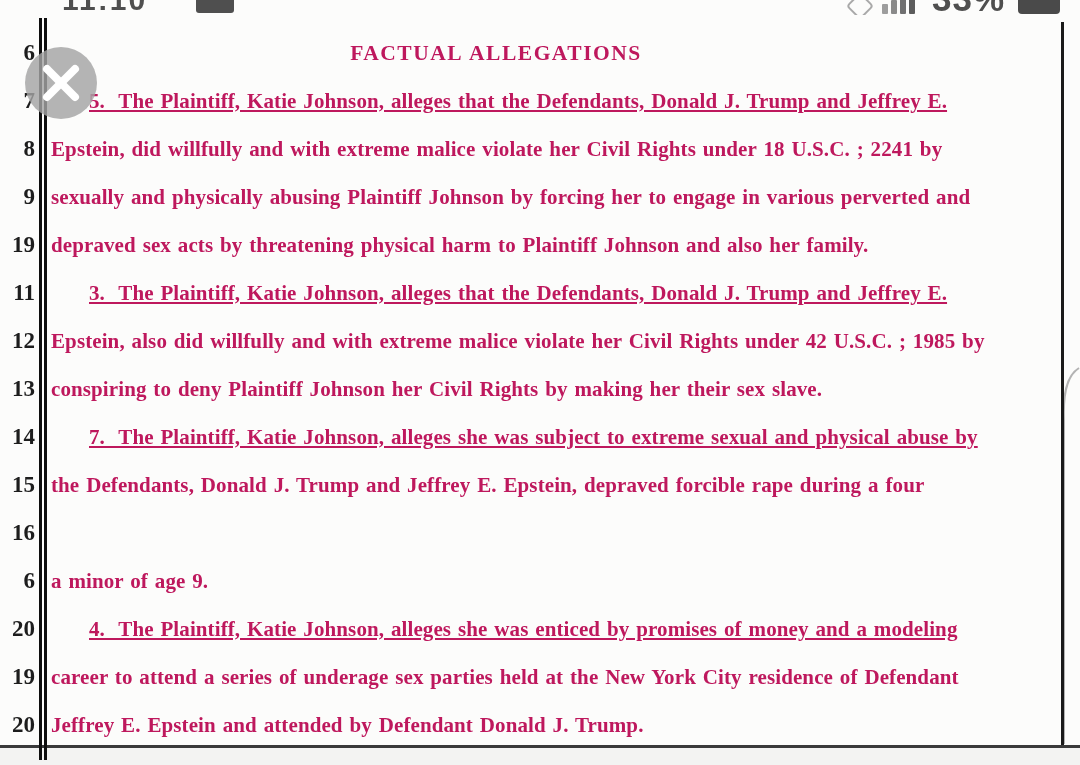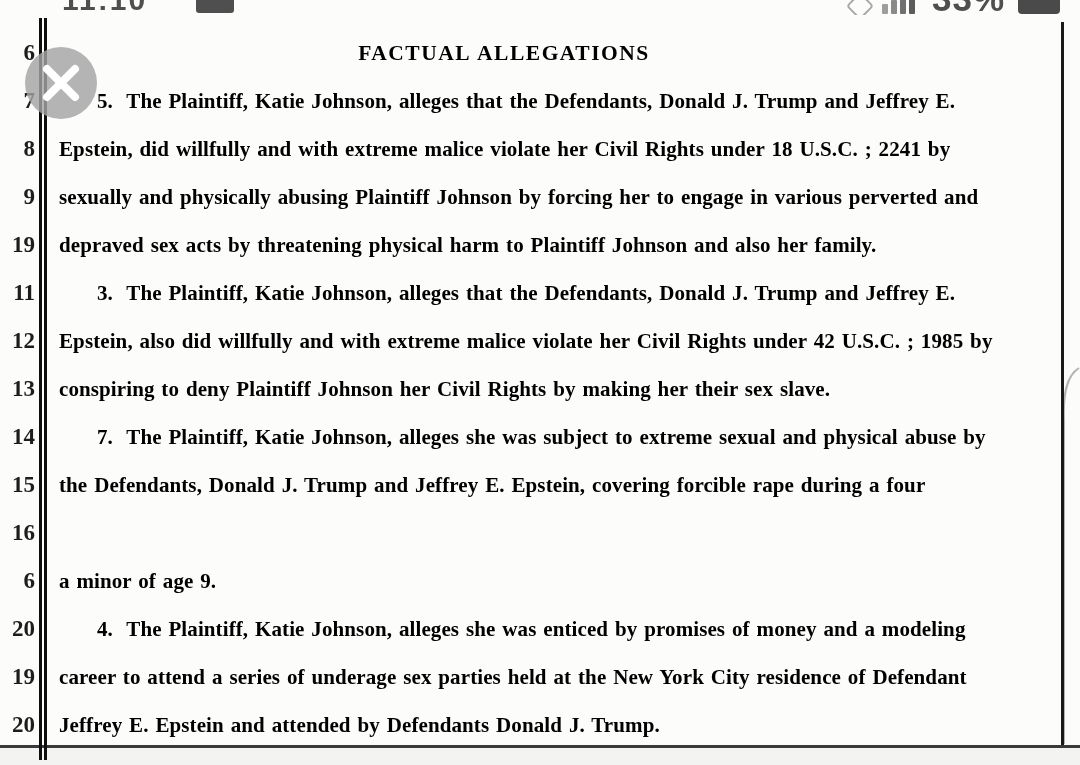--- a/index.html
+++ b/index.html
@@ -63,25 +63,25 @@
   
   .doc{
     position:absolute;top:29px;left:0;width:1080px;z-index:2;
   }
   .row{display:flex;align-items:center;height:48px;}
   .num{
     width:35px;flex:0 0 35px;text-align:right;padding-right:2px;
     font-size:23px;color:#1d1d1d;font-weight:600;
   }
   .text{
-    margin-left:22px;white-space:pre;
-    font-size:21px;font-weight:600;color:#000000;
+    margin-left:14px;white-space:pre;
+    font-size:21px;font-weight:600;color:#be185d;
     letter-spacing:0.1px;word-spacing:1.5px;
   }
-  .row.indent .text{padding-left:38px;}
+  .row.indent .text{padding-left:38px;text-decoration:underline;}
   .row.heading .text{
     width:890px;text-align:center;padding-left:0;
     font-size:21.5px;letter-spacing:1.5px;font-weight:700;
   }
 
   
   .close-btn{
     position:absolute;left:25px;top:47px;width:72px;height:72px;
     border-radius:50%;background:rgba(164,164,164,0.82);
     border:none;z-index:5;cursor:pointer;padding:0;
@@ -147,40 +147,40 @@
   <div class="row">
     <div class="num">13</div>
     <div class="text">conspiring to deny Plaintiff Johnson her Civil Rights by making her their sex slave.</div>
   </div>
   <div class="row indent">
     <div class="num">14</div>
     <div class="text">7.  The Plaintiff, Katie Johnson, alleges she was subject to extreme sexual and physical abuse by</div>
   </div>
   <div class="row">
     <div class="num">15</div>
-    <div class="text">the Defendants, Donald J. Trump and Jeffrey E. Epstein, covering forcible rape during a four</div>
+    <div class="text">the Defendants, Donald J. Trump and Jeffrey E. Epstein, depraved forcible rape during a four</div>
   </div>
   <div class="row">
     <div class="num">16</div>
   </div>
   <div class="row">
     <div class="num">6</div>
     <div class="text">a minor of age 9.</div>
   </div>
   <div class="row indent">
     <div class="num">20</div>
     <div class="text">4.  The Plaintiff, Katie Johnson, alleges she was enticed by promises of money and a modeling</div>
   </div>
   <div class="row">
     <div class="num">19</div>
     <div class="text">career to attend a series of underage sex parties held at the New York City residence of Defendant</div>
   </div>
   <div class="row">
     <div class="num">20</div>
-    <div class="text">Jeffrey E. Epstein and attended by Defendants Donald J. Trump.</div>
+    <div class="text">Jeffrey E. Epstein and attended by Defendant Donald J. Trump.</div>
   </div>
 </div>
 
 <button class="close-btn" aria-label="Close">
   <svg width="48" height="48" viewBox="0 0 48 48">
     <line x1="10" y1="10" x2="38" y2="38" stroke="#ffffff" stroke-width="8" stroke-linecap="round"></line>
     <line x1="38" y1="10" x2="10" y2="38" stroke="#ffffff" stroke-width="8" stroke-linecap="round"></line>
   </svg>
 </button>
 

